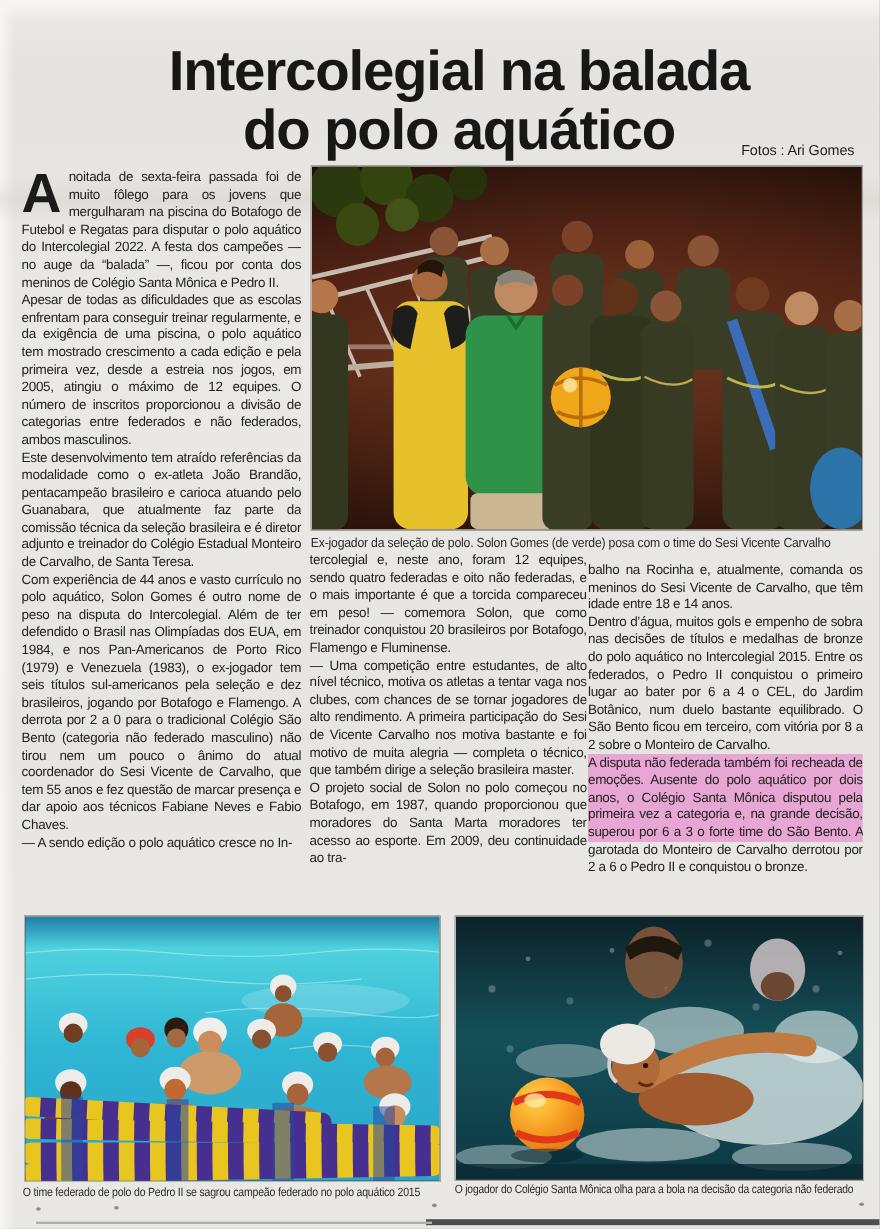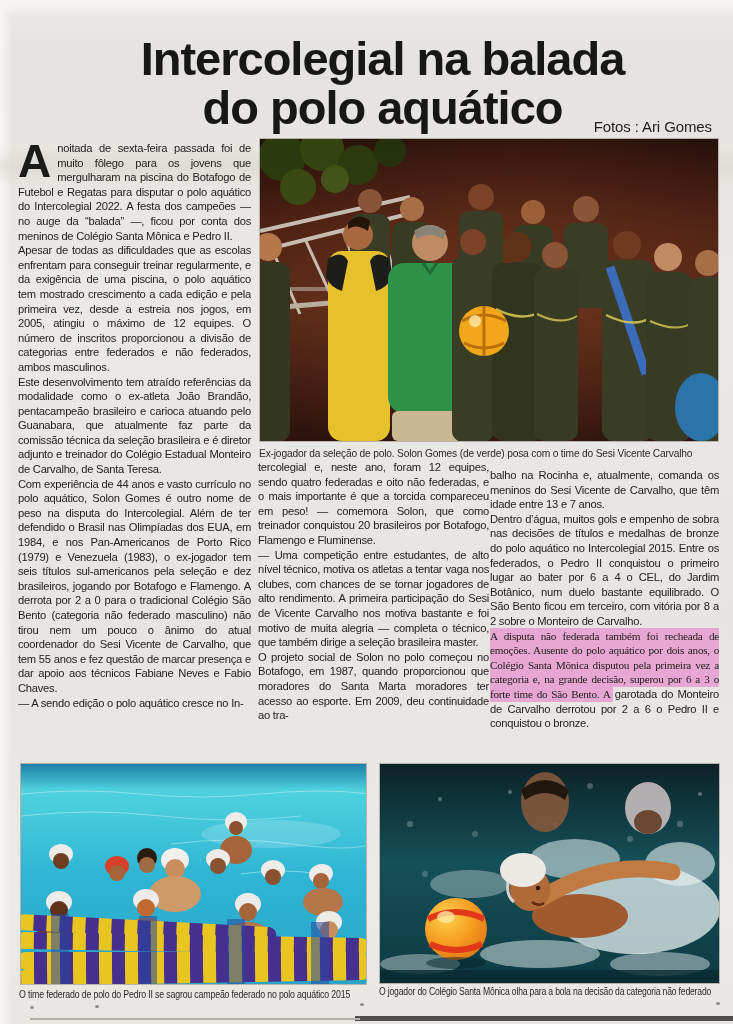--- a/index.html
+++ b/index.html
@@ -19,33 +19,33 @@
   .scan-streak{position:absolute;left:0;top:146px;width:733px;height:40px;
     background:linear-gradient(180deg,rgba(200,198,192,0),rgba(205,202,196,.35),rgba(200,198,192,0));pointer-events:none;}
   .scan-bottom-dark{position:absolute;left:355px;top:1016px;width:378px;height:5px;background:#4f4e4c;}
   .scan-bottom-light{position:absolute;left:30px;top:1018px;width:330px;height:2px;background:#b3b0ab;}
   .speck{position:absolute;width:4px;height:3px;border-radius:50%;background:#8e8c88;}
 
   .headline{position:absolute;left:0;top:14px;width:733px;text-align:center;
     font-weight:bold;color:#171716;line-height:1.04;letter-spacing:-1px;margin-left:16px;}
   .headline .line{font-size:47px;display:block;}
 
-  .credit{position:absolute;top:118px;right:21px;font-size:15px;color:#1f1e1d;letter-spacing:-0.1px;}
+  .credit{position:absolute;top:118px;right:21px;font-size:12px;color:#1f1e1d;letter-spacing:-0.1px;}
 
   .col{position:absolute;overflow:hidden;color:#232220;
     font-size:11.2px;line-height:14.6px;letter-spacing:-0.25px;text-align:justify;}
   .col p{margin:0;}
   .col-left{left:18px;top:141px;width:233px;height:606px;}
   .col-mid{left:258px;top:460px;width:231px;height:298px;}
   .col-right{left:490px;top:468px;width:229px;height:298px;}
 
   .dropcap{float:left;font-size:46px;line-height:37px;font-weight:bold;color:#1b1b1a;
     padding:2px 6px 0 0;letter-spacing:0;}
 
-  .hl{background:#e7a6d3;box-shadow:0 0 0 2px #e7a6d3;font-family:Liberation Serif, serif;}
+  .hl{background:#e7a6d3;box-shadow:0 0 0 2px #e7a6d3;}
 
   .photo{position:absolute;border:1px solid #b7b3ac;box-sizing:border-box;background:#222;}
   .photo svg{display:block;}
   .photo-team{left:259px;top:138px;width:460px;height:304px;}
   .photo-pool{left:20px;top:763px;width:347px;height:222px;}
   .photo-action{left:379px;top:763px;width:341px;height:221px;}
 
   .caption{position:absolute;color:#2b2a28;}
   .caption-team{left:259px;top:447px;width:460px;font-size:11px;letter-spacing:-0.2px;
     white-space:nowrap;transform:scaleX(.93);transform-origin:0 0;}
@@ -199,21 +199,21 @@
   </figure>
   <div class="caption caption-team">Ex-jogador da seleção de polo. Solon Gomes (de verde) posa com o time do Sesi Vicente Carvalho</div>
 
   <section class="col col-mid">
     <p>tercolegial e, neste ano, foram 12 equipes, sendo quatro federadas e oito não federadas, e o mais importante é que a torcida compareceu em peso! — comemora Solon, que como treinador conquistou 20 brasileiros por Botafogo, Flamengo e Fluminense.</p>
     <p>— Uma competição entre estudantes, de alto nível técnico, motiva os atletas a tentar vaga nos clubes, com chances de se tornar jogadores de alto rendimento. A primeira participação do Sesi de Vicente Carvalho nos motiva bastante e foi motivo de muita alegria — completa o técnico, que também dirige a seleção brasileira master.</p>
     <p>O projeto social de Solon no polo começou no Botafogo, em 1987, quando proporcionou que moradores do Santa Marta moradores ter acesso ao esporte. Em 2009, deu continuidade ao tra-</p>
   </section>
 
   <section class="col col-right">
-    <p>balho na Rocinha e, atualmente, comanda os meninos do Sesi Vicente de Carvalho, que têm idade entre 13 e 7 anos.</p>
+    <p>balho na Rocinha e, atualmente, comanda os meninos do Sesi Vicente de Carvalho, que têm idade entre 18 e 14 anos.</p>
     <p>Dentro d’água, muitos gols e empenho de sobra nas decisões de títulos e medalhas de bronze do polo aquático no Intercolegial 2015. Entre os federados, o Pedro II conquistou o primeiro lugar ao bater por 6 a 4 o CEL, do Jardim Botânico, num duelo bastante equilibrado. O São Bento ficou em terceiro, com vitória por 8 a 2 sobre o Monteiro de Carvalho.</p>
     <p><span class="hl">A disputa não federada também foi recheada de emoções. Ausente do polo aquático por dois anos, o Colégio Santa Mônica disputou pela primeira vez a categoria e, na grande decisão, superou por 6 a 3 o forte time do São Bento. A</span><span> garotada do Monteiro de Carvalho derrotou por 2 a 6 o Pedro II e conquistou o bronze.</span></p>
   </section>
 
   <figure class="photo photo-pool" style="margin:0">
     <svg width="345" height="220" viewBox="0 0 345 220">
       <defs>
         <linearGradient id="bgPool" x1="0" y1="0" x2="0" y2="1">
           <stop offset="0" stop-color="#1f7fa8"></stop>
           <stop offset="0.12" stop-color="#4fd2de"></stop>

